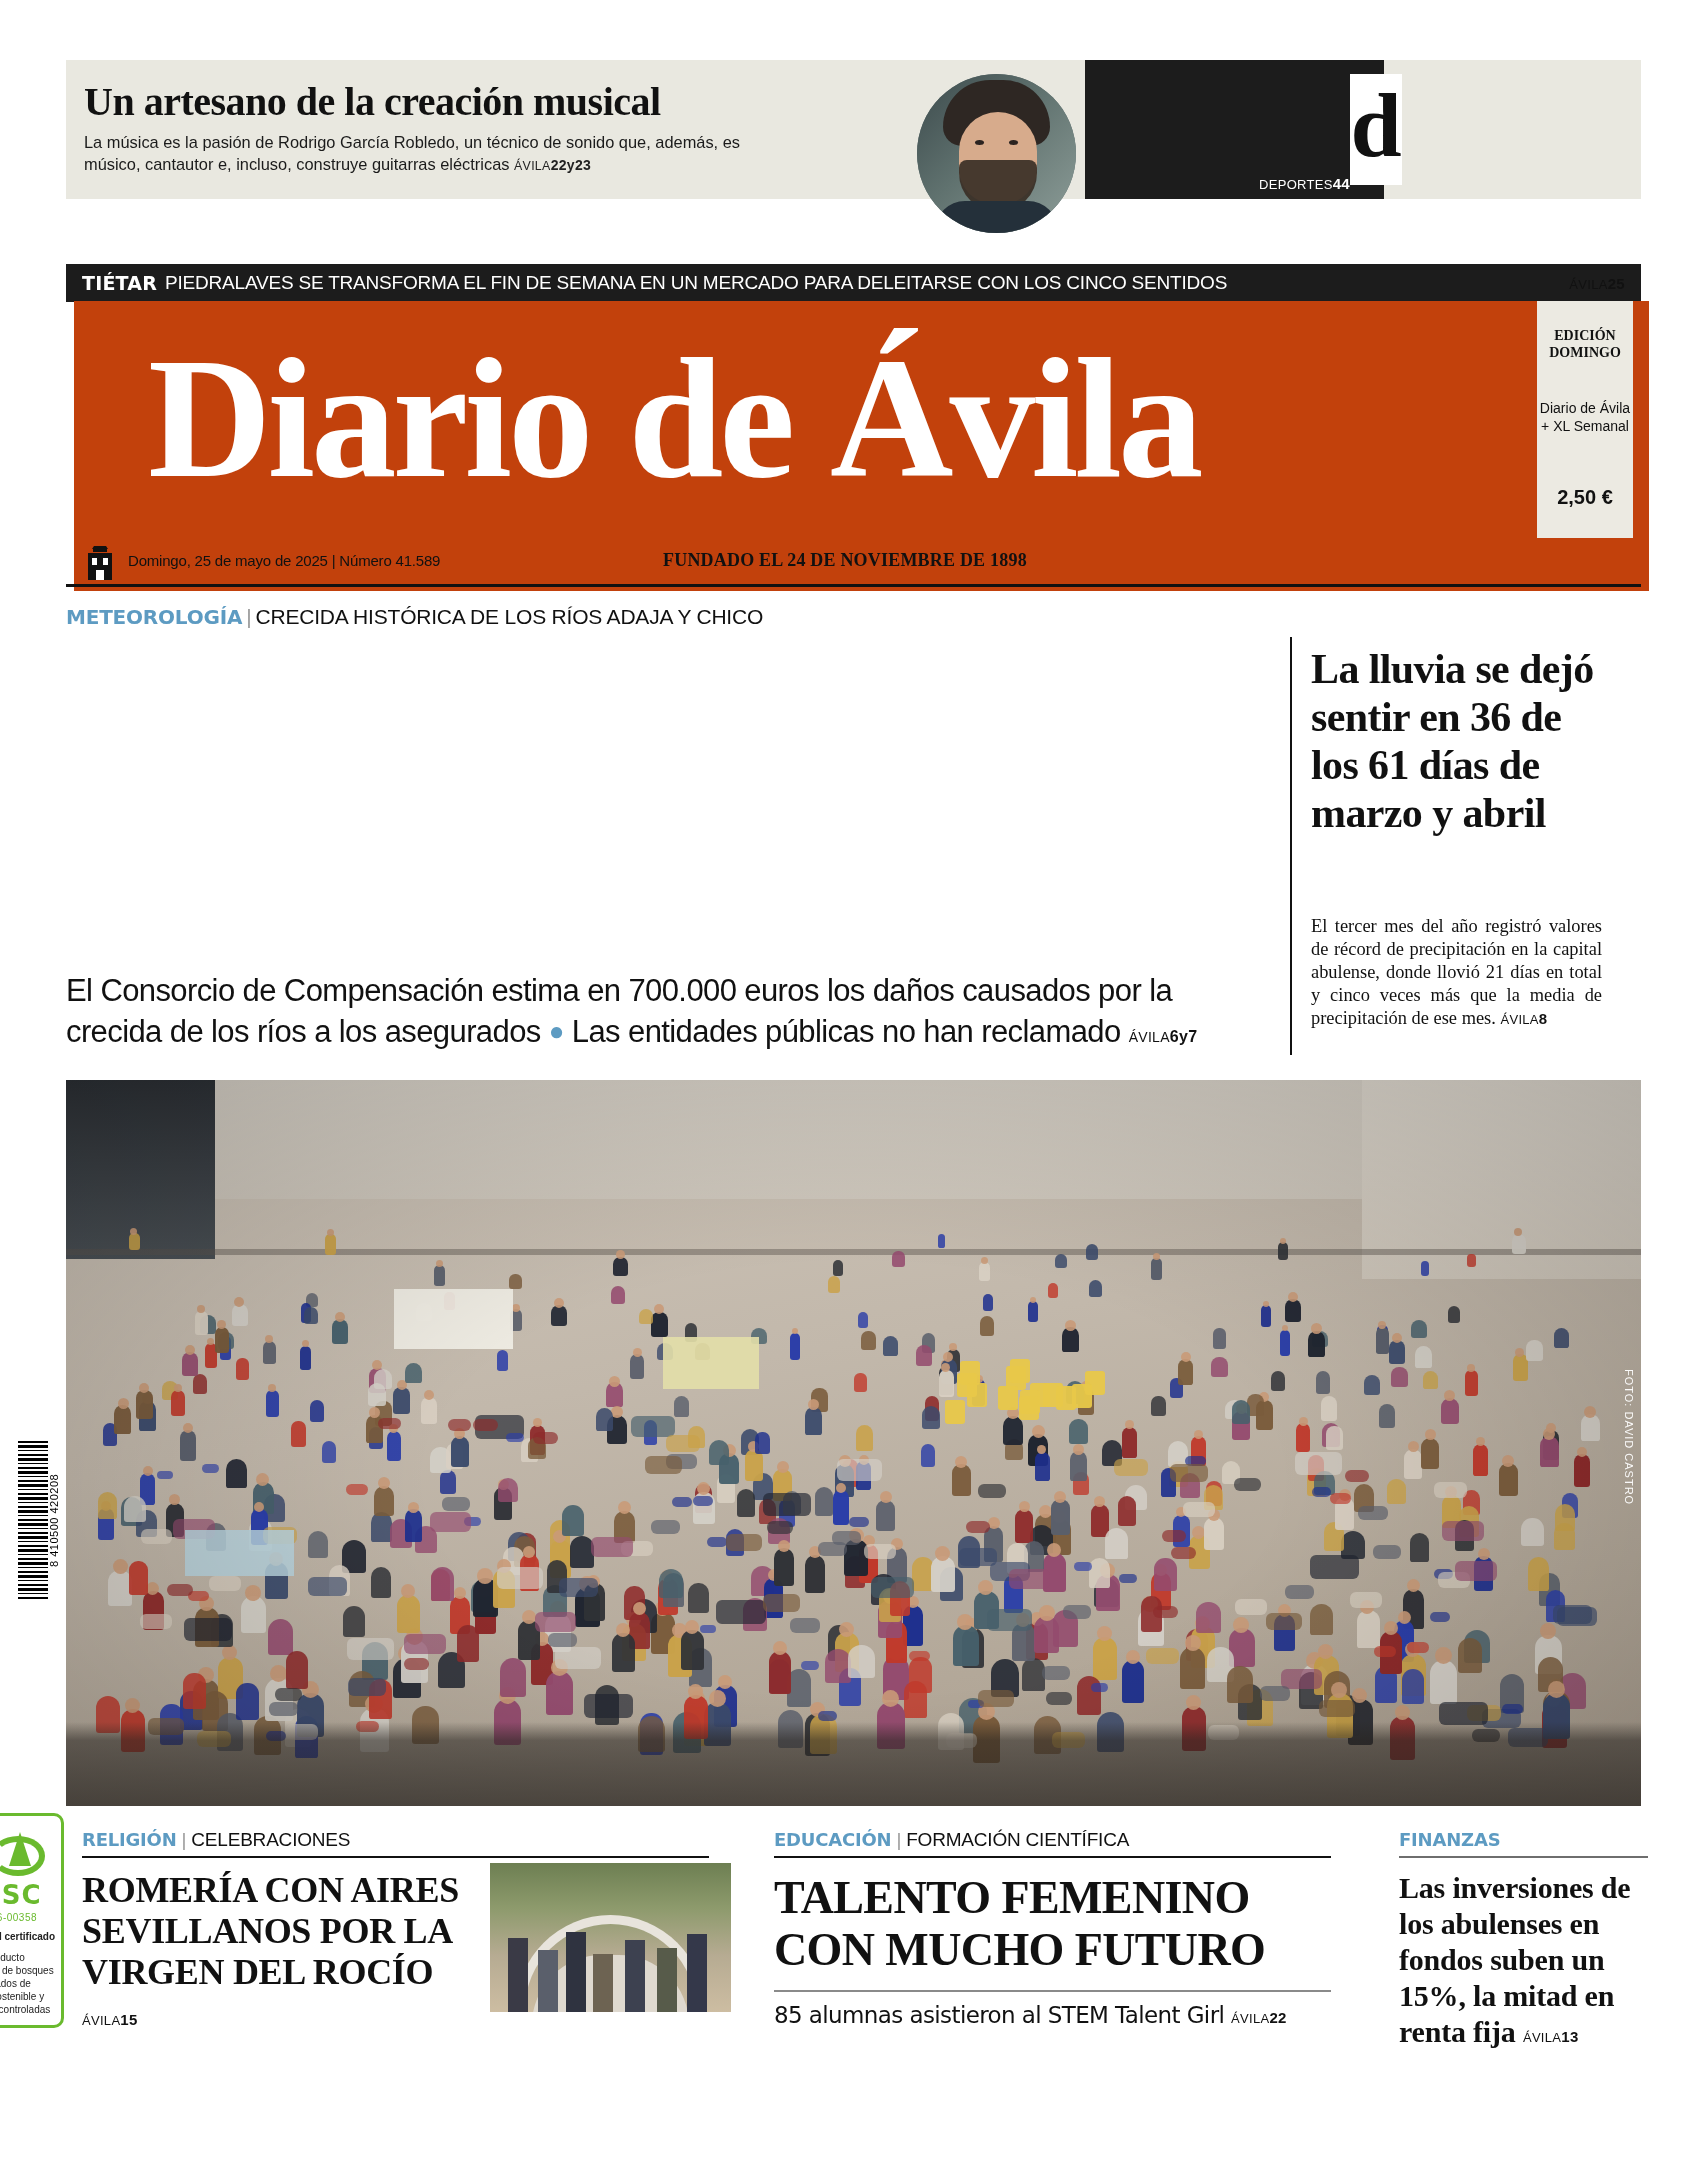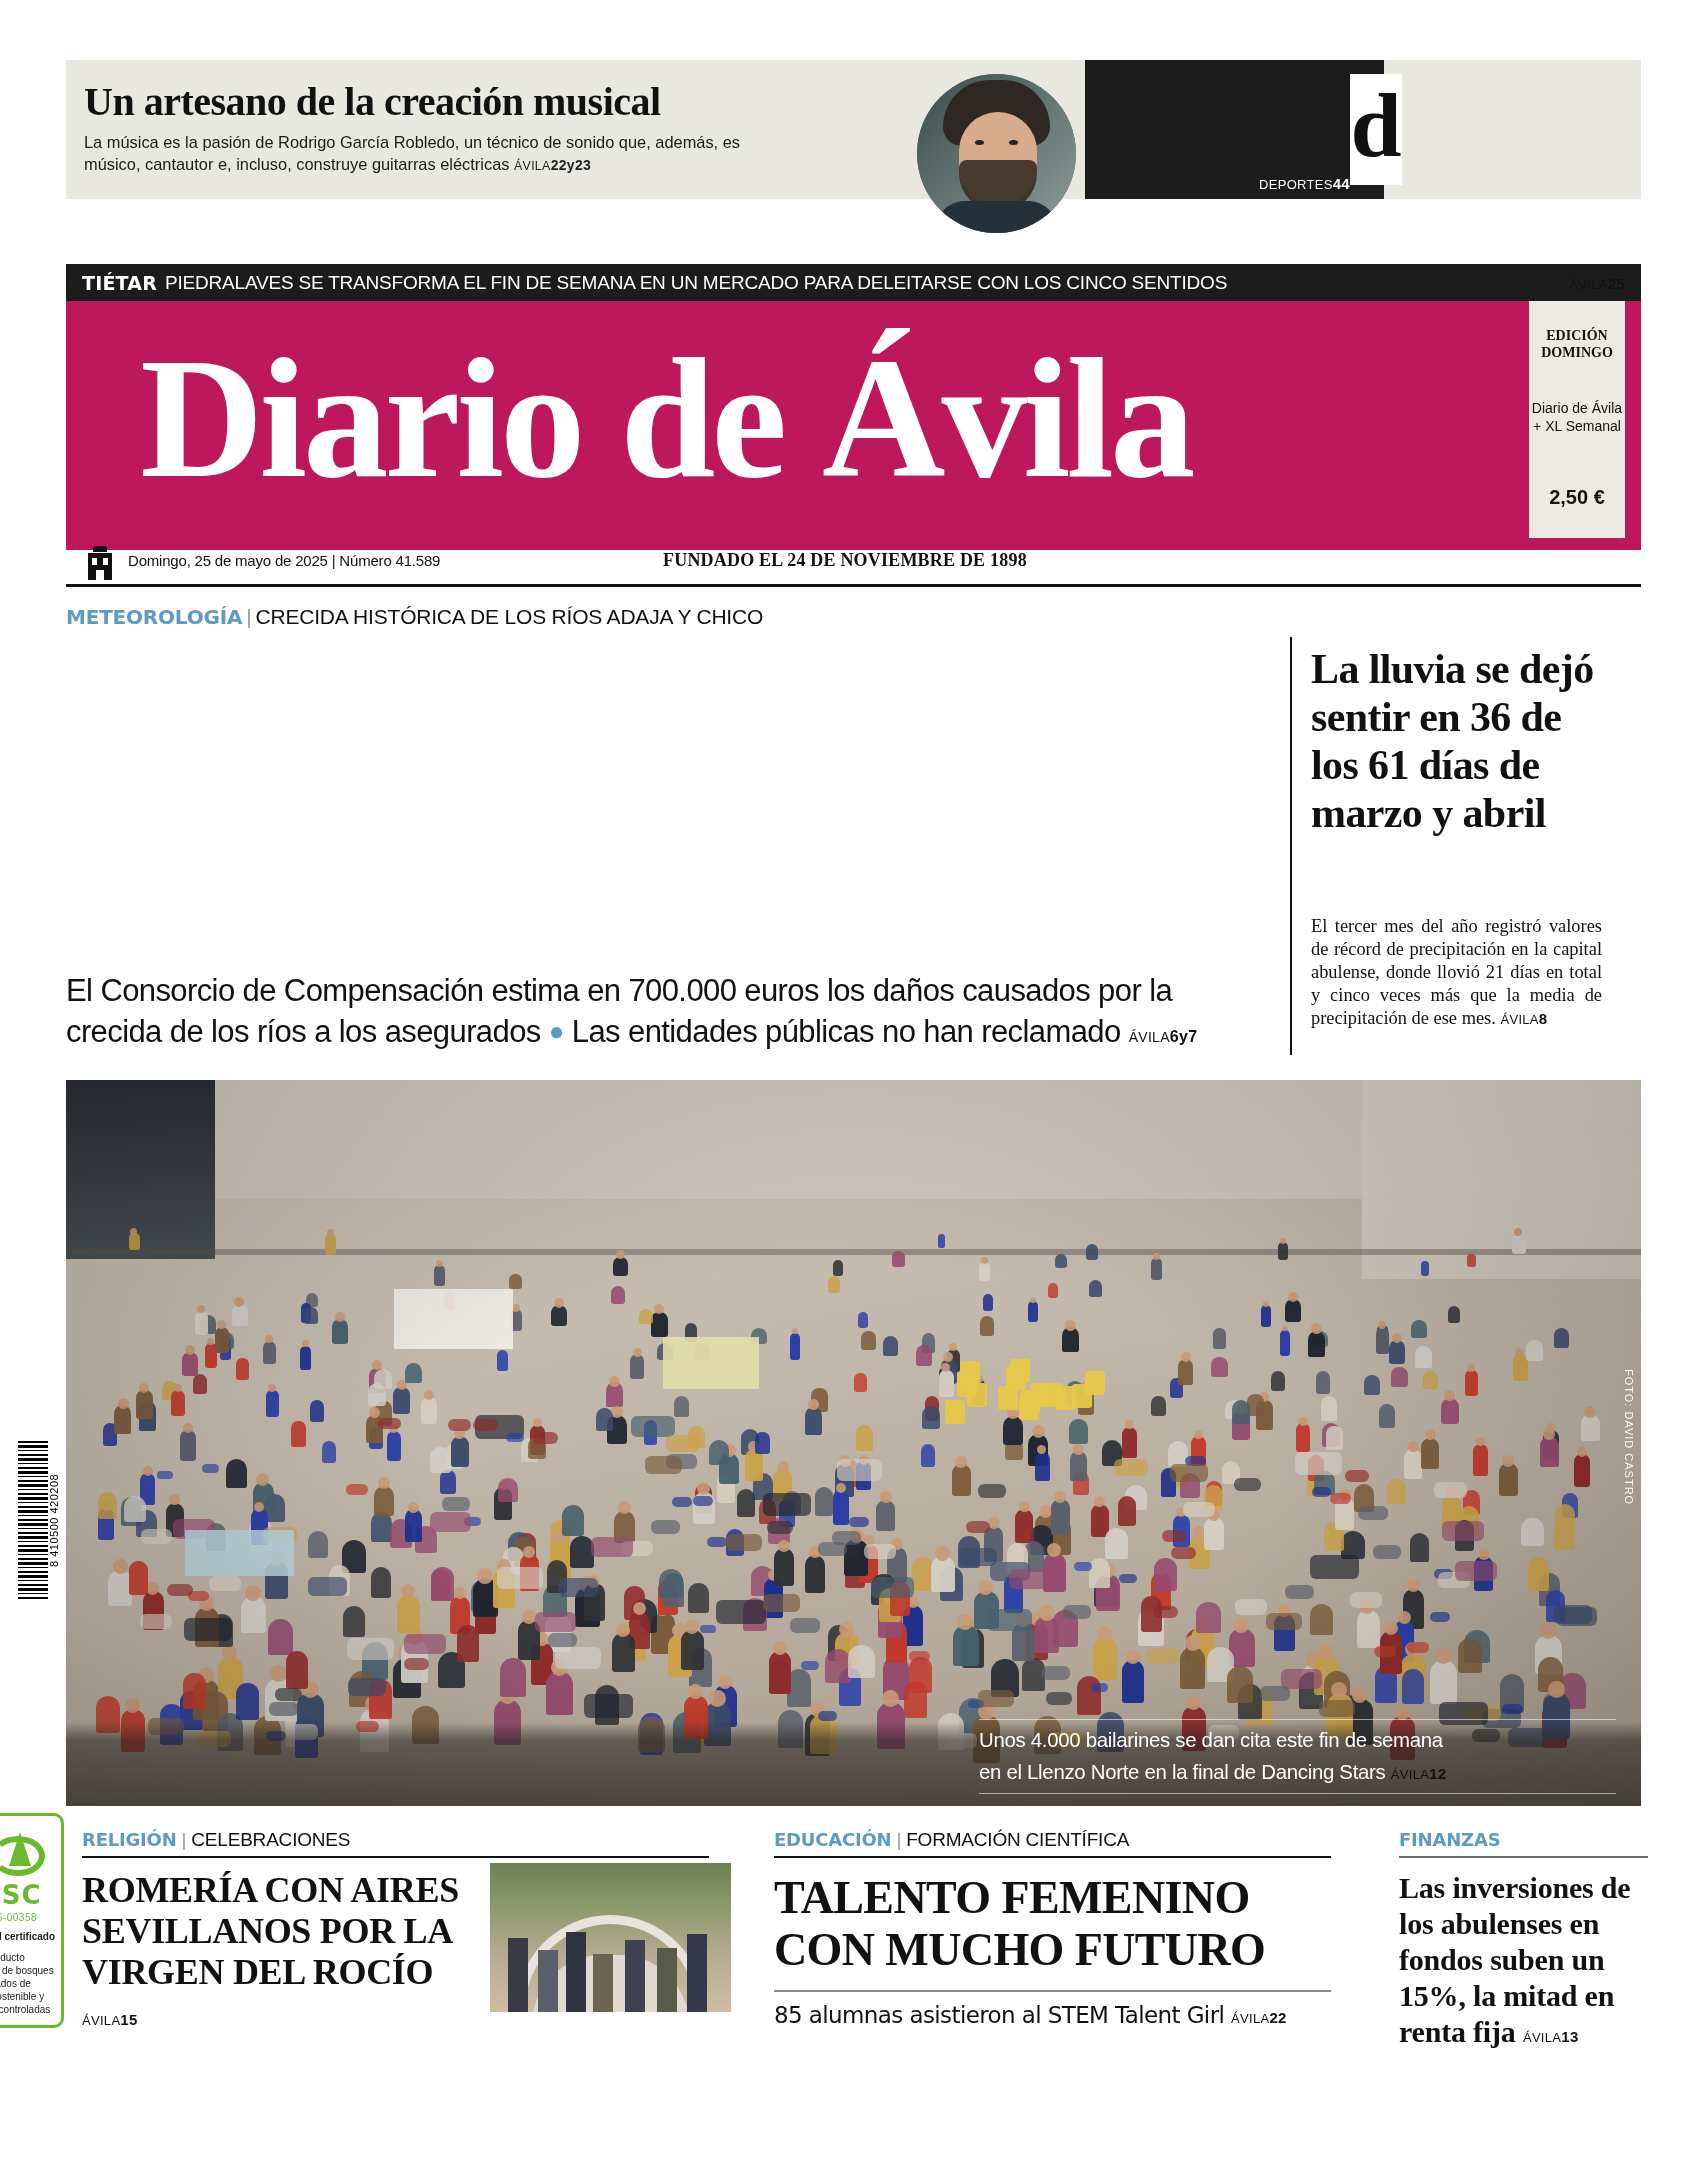--- a/index.html
+++ b/index.html
@@ -76,21 +76,21 @@
 
   
   .tietar { position:absolute; left:66px; top:264px; width:1575px; height:38px; background:#1c1c1c;
       color:#fff; display:flex; align-items:center; padding:0 16px; }
   .tietar .tag { font-weight:bold; font-size:19px; letter-spacing:0.2px; margin-right:8px; font-family:"DejaVu Sans",sans-serif;}
   .tietar .txt { font-size:19px; letter-spacing:-0.2px; }
   .tietar .ref { margin-left:auto; font-size:13px; letter-spacing:0.3px;}
   .tietar .ref b { font-size:15px; }
 
   
-  .masthead { position:absolute; left:66px; top:301px; width:1575px; height:249px; background:#be185d; }
+  .masthead { position:absolute; left:74px; top:301px; width:1575px; height:290px; background:#c2410c; }
   .mast-title { position:absolute; left:74px; top:28px; width:1343px; color:#fff;
       font-family:"Liberation Serif",serif; font-weight:bold; font-size:171px; line-height:179px;
       letter-spacing:-4px; }
   .mast-side { position:absolute; right:16px; top:0; width:96px; height:237px; background:#eceae2; }
   .ms-ed { position:absolute; left:0; top:26px; width:96px; text-align:center;
       font-family:"Liberation Serif",serif; font-weight:bold; font-size:14px; line-height:17px; color:#111;}
   .ms-sub { position:absolute; left:0; top:98px; width:96px; text-align:center;
       font-size:14px; line-height:18px; color:#111;}
   .ms-price { position:absolute; left:0; top:185px; width:96px; text-align:center;
       font-size:20px; font-weight:bold; color:#111;}
@@ -1031,24 +1031,20 @@
         <div style="position:absolute;left:901px;top:303px;width:20px;height:24px;background:#e8c849;opacity:.95;border-radius:3px;"></div>
         <div style="position:absolute;left:932px;top:306px;width:20px;height:24px;background:#e8c849;opacity:.95;border-radius:3px;"></div>
         <div style="position:absolute;left:990px;top:306px;width:20px;height:24px;background:#e8c849;opacity:.95;border-radius:3px;"></div>
         <div style="position:absolute;left:597px;top:257px;width:96px;height:52px;background:#e3dfa8;opacity:.9;"></div>
         <div style="position:absolute;left:328px;top:209px;width:119px;height:60px;background:#efece4;opacity:.95;"></div>
         <div style="position:absolute;left:119px;top:450px;width:109px;height:46px;background:#b7d2dd;opacity:.85;"></div>
       </div>
     <div class="ph-vig"></div>
     <div class="ph-credit">FOTO: DAVID CASTRO</div>
     <div class="ph-cap"></div>
-    <div class="ph-cap-sub">
-      <span>Unos 4.000 bailarines se dan cita este fin de semana</span><br>
-      <span>en el Llenzo Norte en la final de Dancing Stars</span> <span class="ref"><span>ÁVILA</span><b>12</b></span>
-    </div>
   </div>
 
   <div class="bottom">
 
     <div class="bcol c1">
       <div class="bk">
         <span class="sec">RELIGIÓN</span><span class="sep">|</span><span class="sub">CELEBRACIONES</span>
       </div>
       <div class="bsep"></div>
       <div class="bt-serif">

